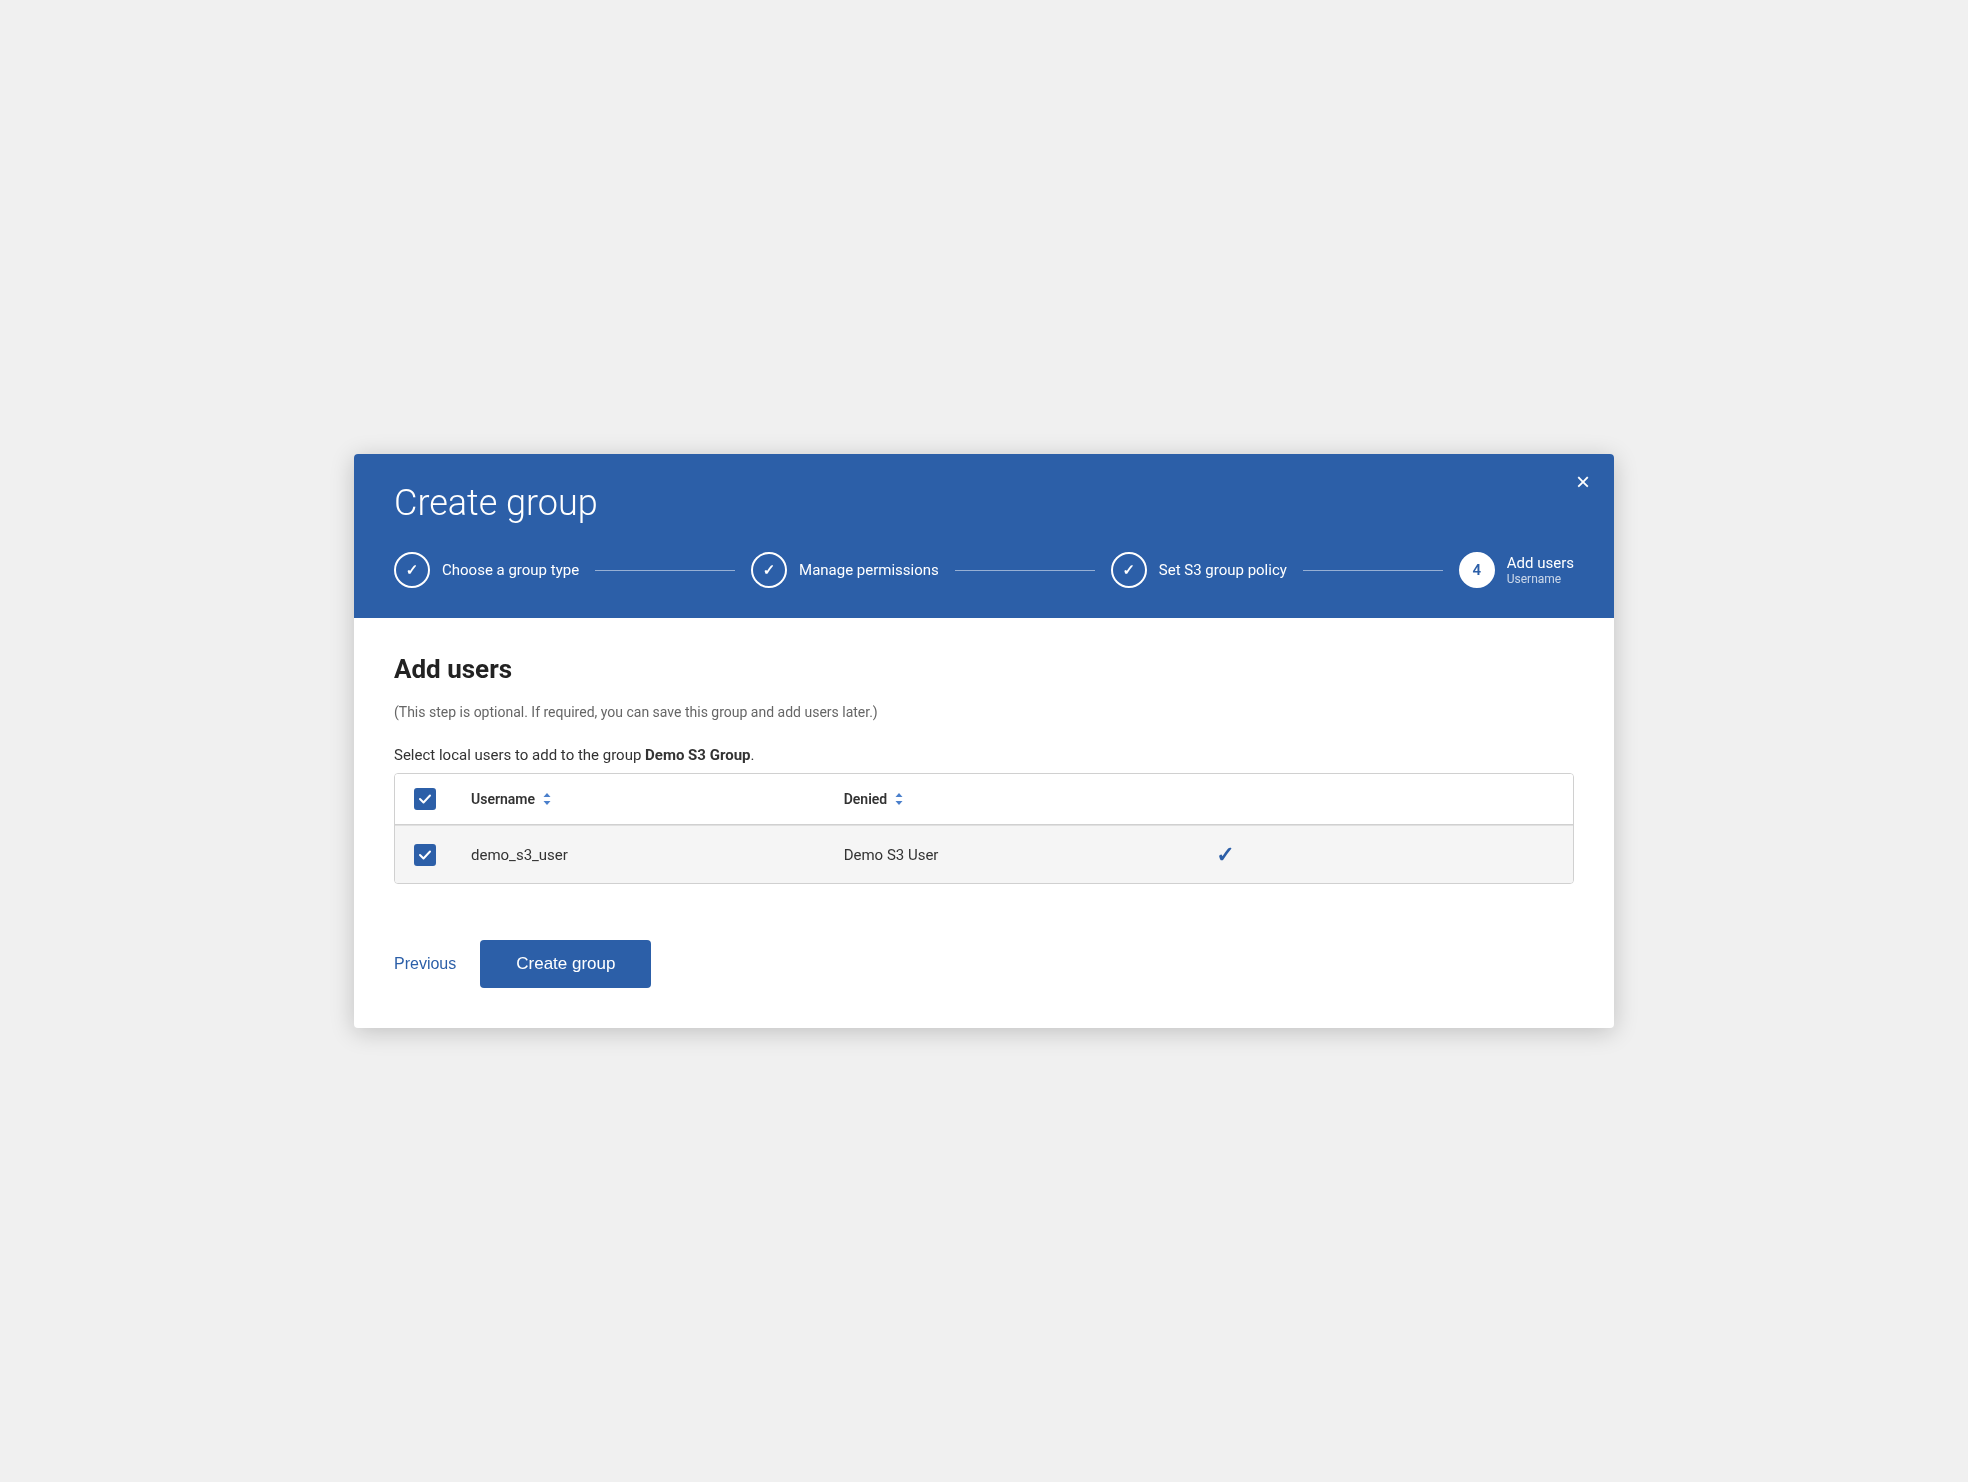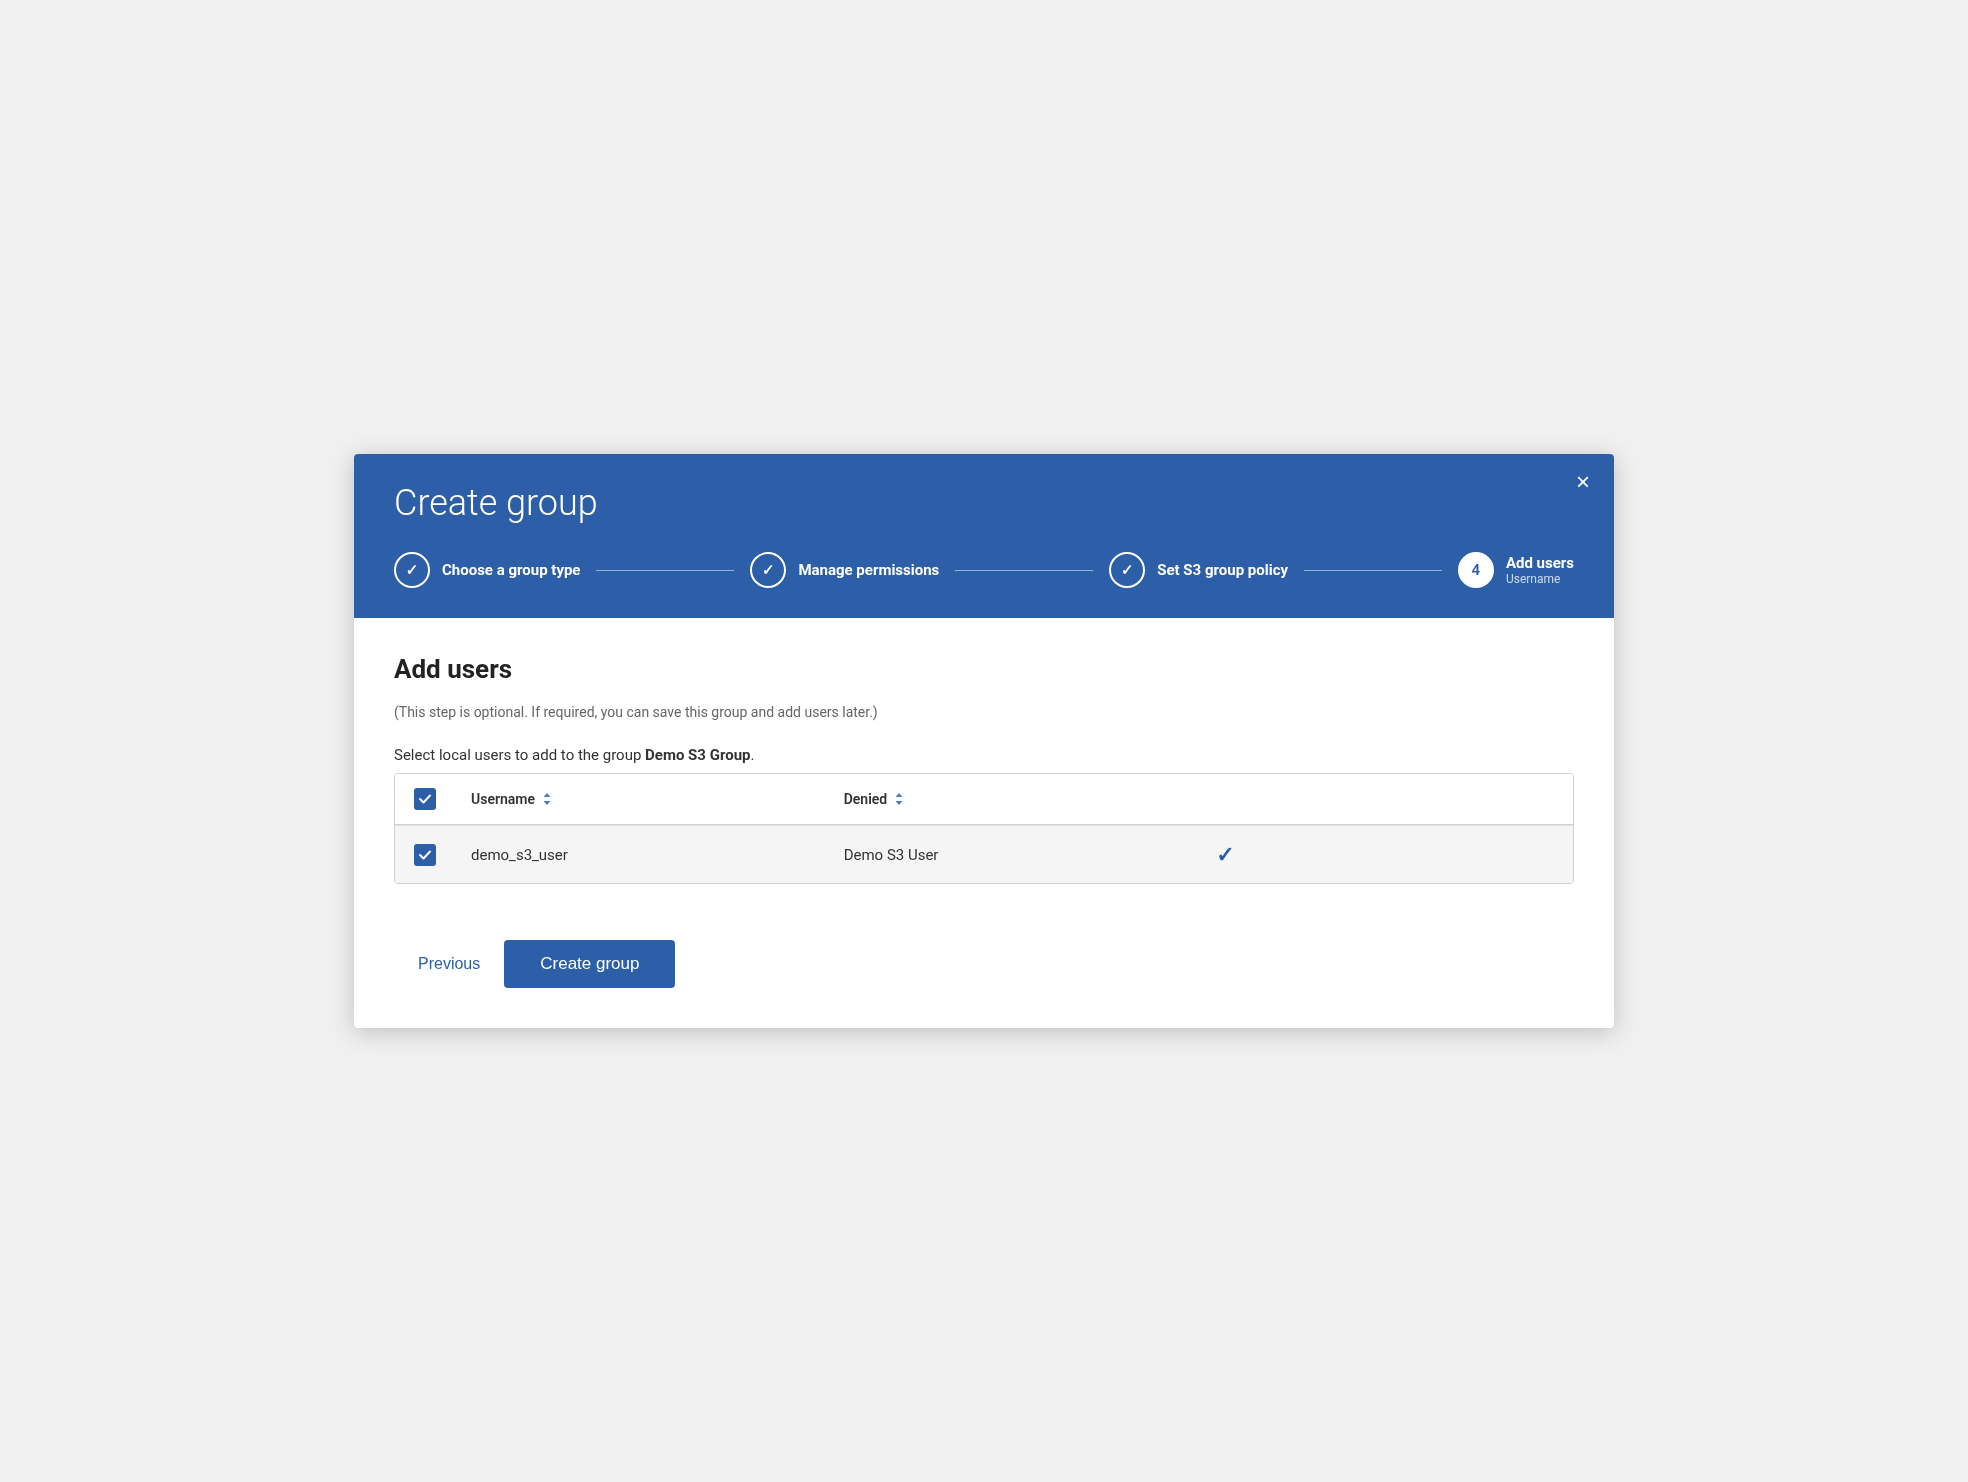--- a/index.html
+++ b/index.html
@@ -78,21 +78,21 @@
     }
 
     .step-circle.active {
       background: #fff;
       color: #2c5fa8;
       border-color: #fff;
     }
 
     .step-label {
       font-size: 15px;
-      font-weight: 700;
+      font-weight: 400;
       color: #fff;
       white-space: nowrap;
     }
 
     .step-sublabel {
       font-size: 12px;
       color: rgba(255,255,255,0.75);
     }
 
     .step-connector {
@@ -206,21 +206,21 @@
 
     
     .check-icon {
       color: #2c5fa8;
       font-size: 22px;
       font-weight: 700;
     }
 
     
     .dialog-footer {
-      padding: 32px 40px 40px 64px;
+      padding: 32px 40px 40px 40px;
       display: flex;
       align-items: center;
       gap: 24px;
     }
 
     .btn-previous {
       background: none;
       border: none;
       color: #2c5fa8;
       font-size: 16px;

